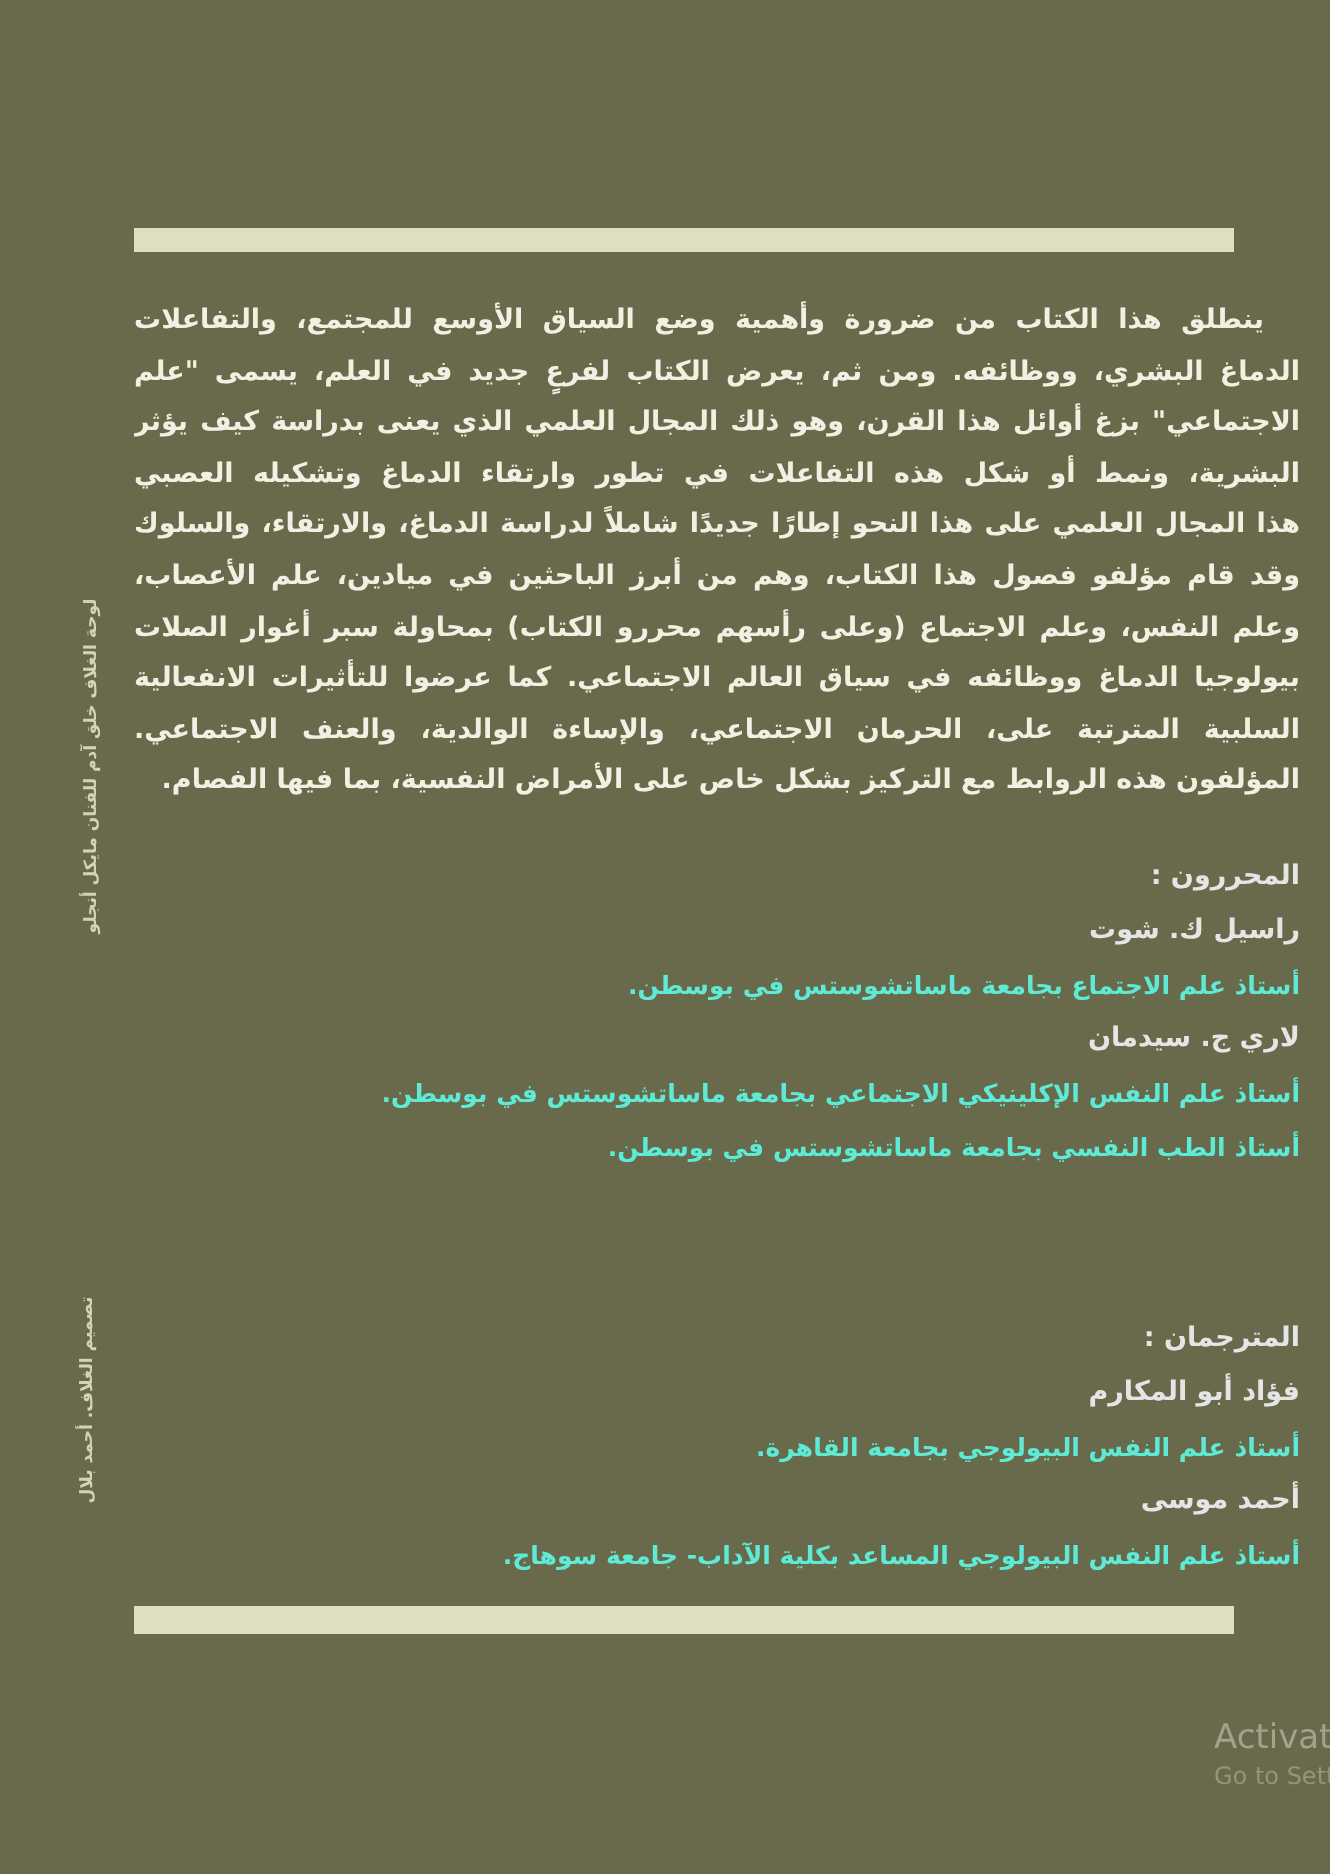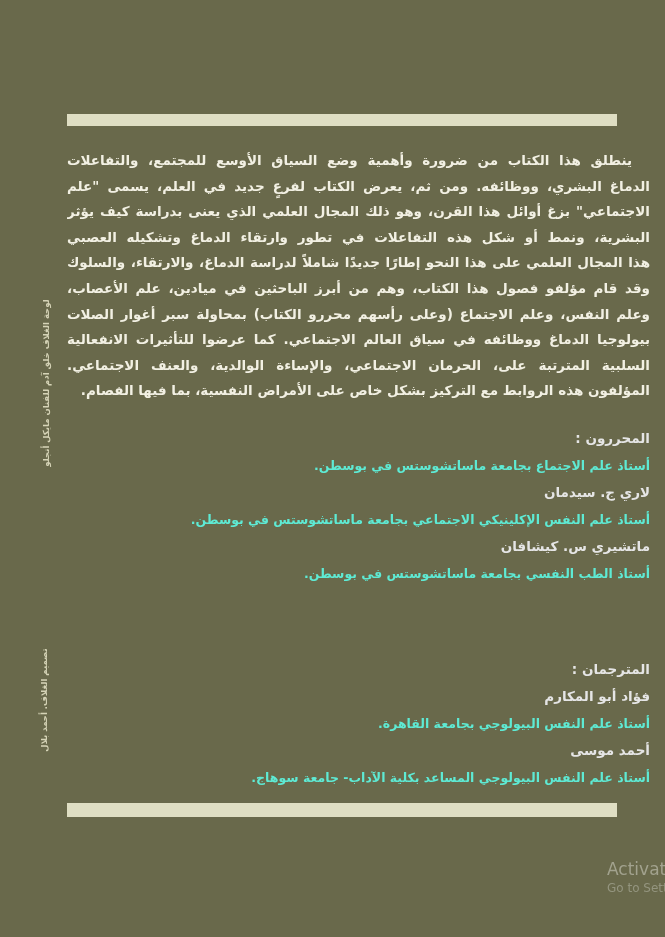--- a/index.html
+++ b/index.html
@@ -130,24 +130,24 @@
     <div class="p-line">هذا المجال العلمي على هذا النحو إطارًا جديدًا شاملاً لدراسة الدماغ، والارتقاء، والسلوك البشري.</div>
     <div class="p-line">وقد قام مؤلفو فصول هذا الكتاب، وهم من أبرز الباحثين في ميادين، علم الأعصاب، والطب النفسي،</div>
     <div class="p-line">وعلم النفس، وعلم الاجتماع (وعلى رأسهم محررو الكتاب) بمحاولة سبر أغوار الصلات القائمة بين</div>
     <div class="p-line">بيولوجيا الدماغ ووظائفه في سياق العالم الاجتماعي. كما عرضوا للتأثيرات الانفعالية والعصبية</div>
     <div class="p-line">السلبية المترتبة على، الحرمان الاجتماعي، والإساءة الوالدية، والعنف الاجتماعي. واستكشف</div>
     <div class="p-line last">المؤلفون هذه الروابط مع التركيز بشكل خاص على الأمراض النفسية، بما فيها الفصام.</div>
   </div>
 
   <div class="people-block editors">
     <div class="pb-row pb-heading">المحررون :</div>
+    <div class="pb-row pb-name">راسيل ك. شوت</div>
     <div class="pb-row pb-role">أستاذ علم الاجتماع بجامعة ماساتشوستس في بوسطن.</div>
     <div class="pb-row pb-name">لاري ج. سيدمان</div>
     <div class="pb-row pb-role">أستاذ علم النفس الإكلينيكي الاجتماعي بجامعة ماساتشوستس في بوسطن.</div>
-    <div class="pb-row pb-name">ماتشيري س. كيشافان</div>
     <div class="pb-row pb-role">أستاذ الطب النفسي بجامعة ماساتشوستس في بوسطن.</div>
   </div>
 
   <div class="people-block translators">
     <div class="pb-row pb-heading">المترجمان :</div>
     <div class="pb-row pb-name">فؤاد أبو المكارم</div>
     <div class="pb-row pb-role">أستاذ علم النفس البيولوجي بجامعة القاهرة.</div>
     <div class="pb-row pb-name">أحمد موسى</div>
     <div class="pb-row pb-role">أستاذ علم النفس البيولوجي المساعد بكلية الآداب- جامعة سوهاج.</div>
   </div>

